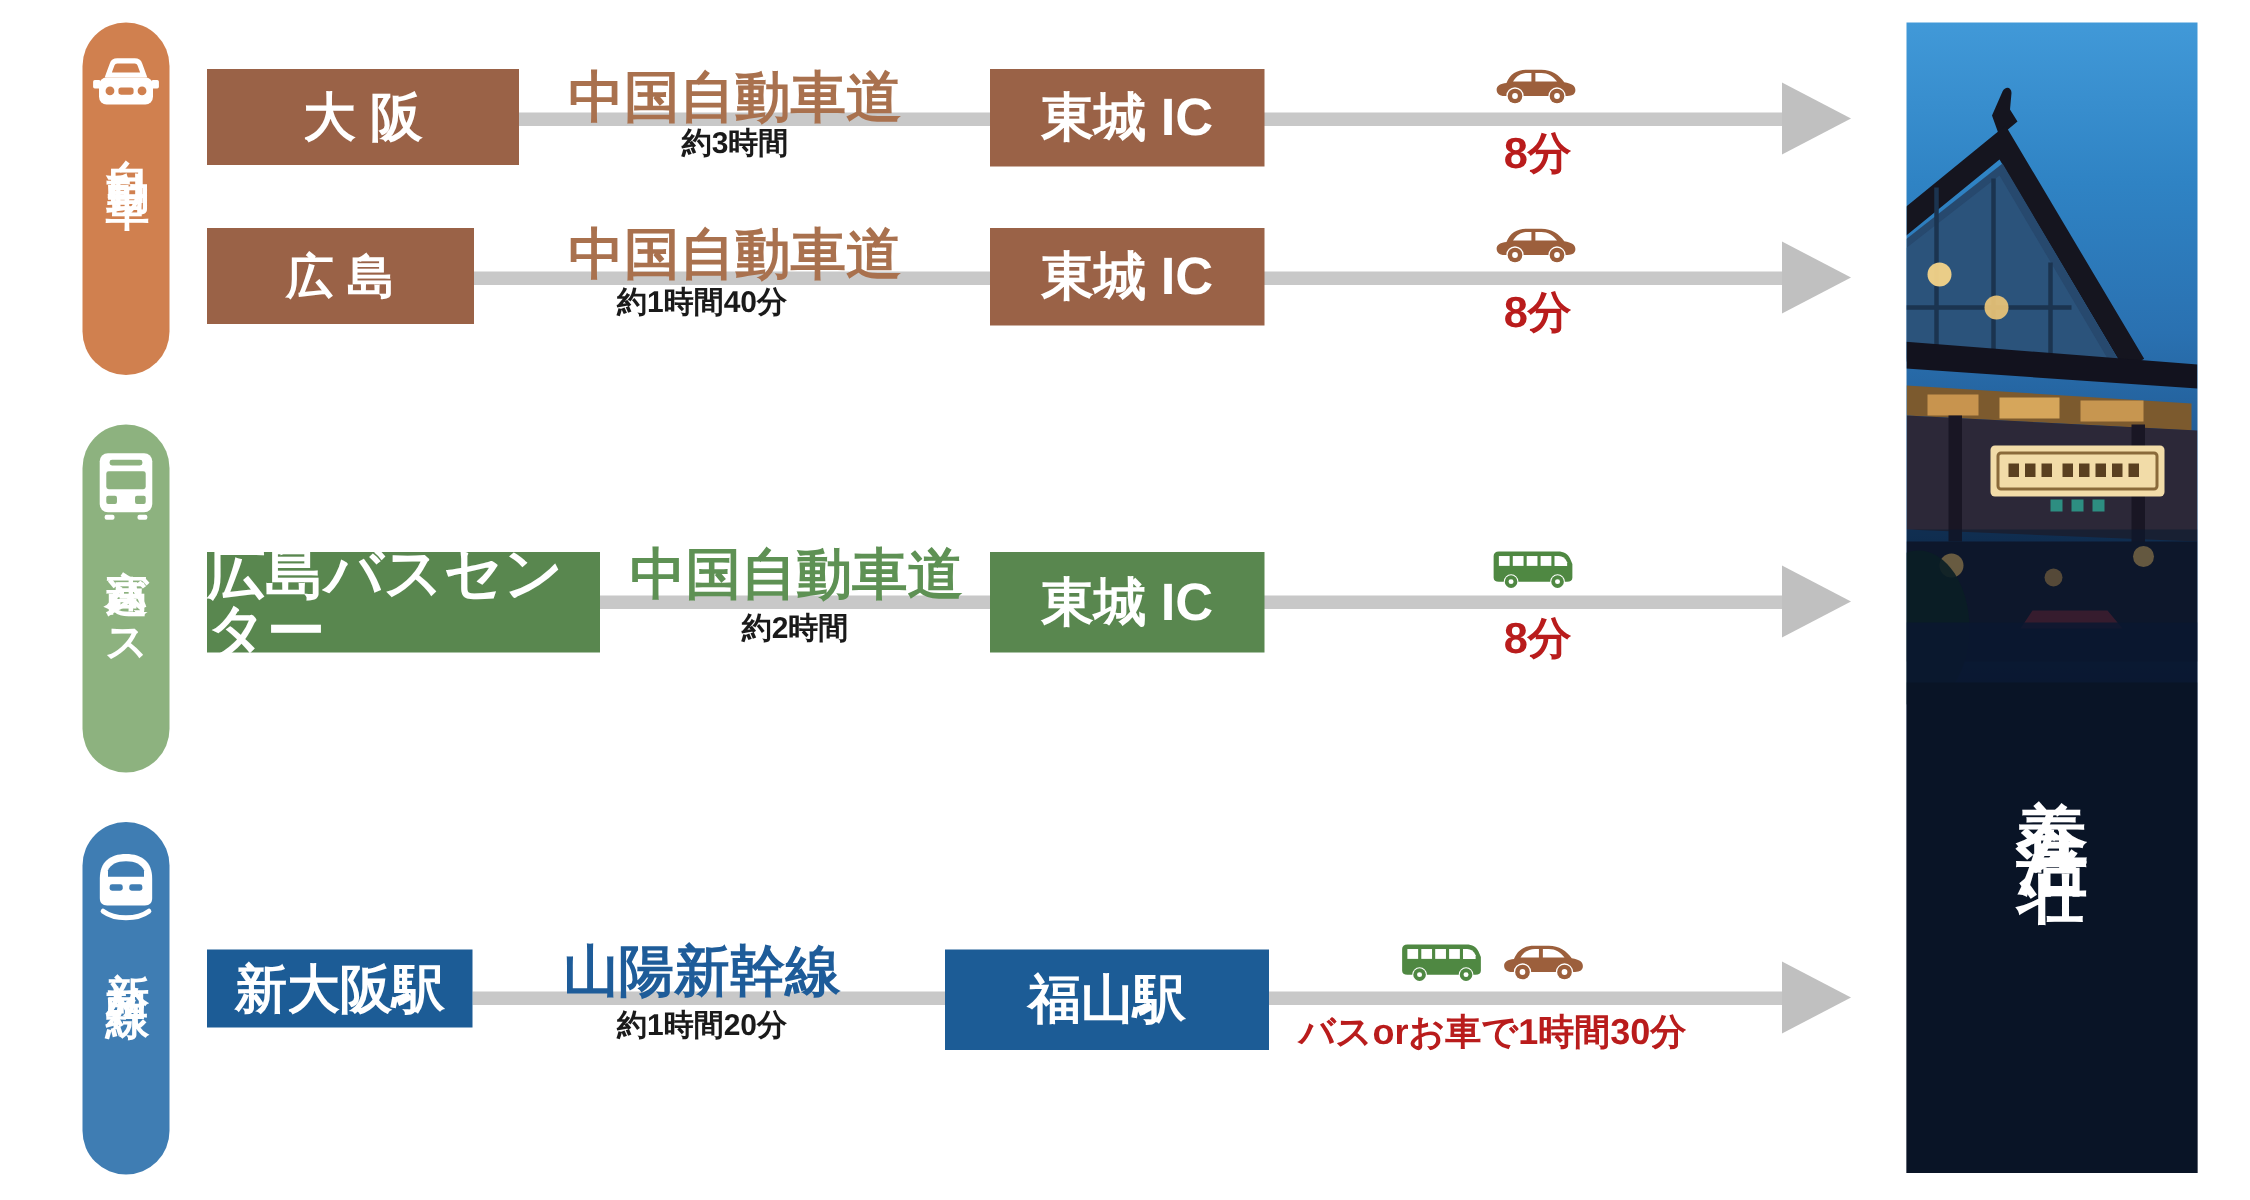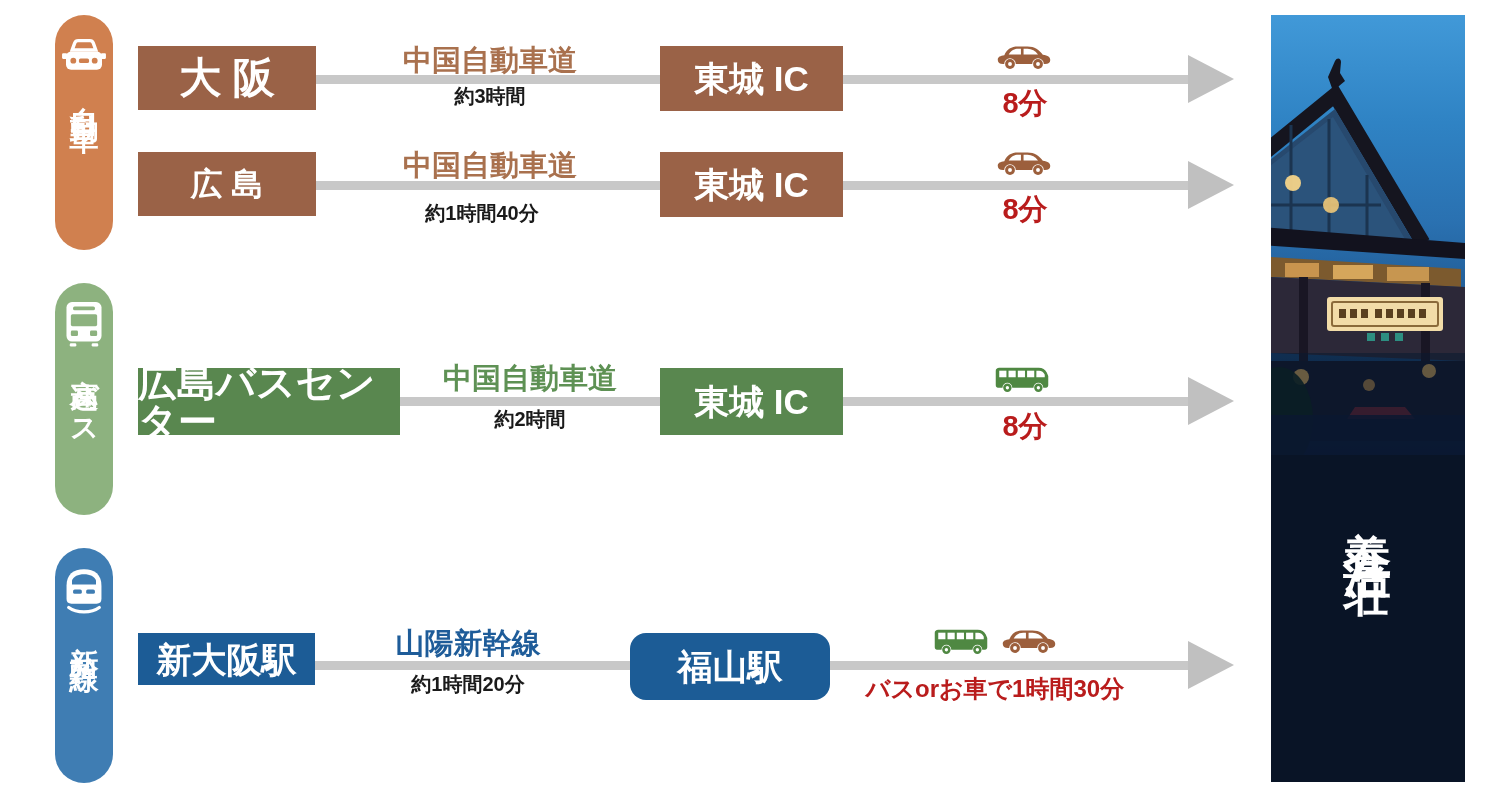--- a/index.html
+++ b/index.html
@@ -23,21 +23,21 @@
     background:var(--box);color:#fff;font-weight:700;z-index:2;line-height:1;
   }
   
   .shaft{position:absolute;height:9px;background:#c8c8c8;z-index:0;}
   .arrowhead{
     position:absolute;width:0;height:0;z-index:1;
     border-left:46px solid #c0c0c0;border-top:24px solid transparent;border-bottom:24px solid transparent;
   }
   
   .lbl{position:absolute;text-align:center;line-height:1.15;white-space:nowrap;z-index:2;}
-  .road{color:var(--accent);font-weight:700;font-size:29px;}
+  .road{color:var(--accent);font-weight:700;font-size:37px;}
   .time{color:#1a1a1a;font-weight:700;font-size:20px;}
   .legtime{color:#b91c1c;font-weight:700;font-size:28px;}
   .legicon{position:absolute;z-index:2;}
   
   .photo{
     position:absolute;left:1271px;top:15px;width:194px;height:767px;overflow:hidden;z-index:2;
     background:linear-gradient(180deg,#4199d8 0%,#2f83c4 14%,#2a71b1 27%,#1f578f 39%,
       #16406f 47%,#0e2a4e 56%,#0a1c38 66%,#081428 80%,#071020 100%);
   }
   .photo svg{position:absolute;left:0;top:0;}
@@ -90,34 +90,34 @@
         <rect x="4" y="13" width="32" height="16" rx="4.5" fill="#fff"></rect>
         <circle cx="10.5" cy="21" r="2.6" fill="#d0804f"></circle>
         <circle cx="29.5" cy="21" r="2.6" fill="#d0804f"></circle>
         <rect x="15.5" y="19" width="9" height="4.2" rx="1.5" fill="#d0804f"></rect>
       </svg>
       <div class="pill-label" style="font-size:29px;letter-spacing:9px;">自動車</div>
     </div>
 
     <div class="shaft" style="left:316px;top:75px;width:874px;"></div>
     <div class="arrowhead" style="left:1188px;top:55px;"></div>
-    <div class="nbox" style="left:138px;top:46px;width:178px;height:64px;font-size:42px;">大 阪</div>
+    <div class="nbox" style="left:138px;top:46px;width:208px;height:64px;font-size:35px;">大 阪</div>
     <div class="lbl road" style="left:375px;top:44px;width:230px;">中国自動車道</div>
     <div class="lbl time" style="left:375px;top:85px;width:230px;">約3時間</div>
     <div class="nbox" style="left:660px;top:46px;width:183px;height:65px;font-size:35px;">東城 IC</div>
     <svg class="legicon" style="left:996px;top:43px;color:#9c5f3c" width="56" height="28" viewBox="0 0 64 32">
         <use href="#car-side"></use>
       </svg>
     <div class="lbl legtime" style="left:960px;top:87px;width:130px;font-size:29px;">8分</div>
 
     <div class="shaft" style="left:316px;top:181px;width:874px;"></div>
     <div class="arrowhead" style="left:1188px;top:161px;"></div>
     <div class="nbox" style="left:138px;top:152px;width:178px;height:64px;font-size:32px;">広 島</div>
     <div class="lbl road" style="left:375px;top:149px;width:230px;">中国自動車道</div>
-    <div class="lbl time" style="left:367px;top:191px;width:230px;margin-top:11px;">約1時間40分</div>
+    <div class="lbl time" style="left:353px;top:191px;width:230px;">約1時間40分</div>
     <div class="nbox" style="left:660px;top:152px;width:183px;height:65px;font-size:35px;">東城 IC</div>
     <svg class="legicon" style="left:996px;top:149px;color:#9c5f3c" width="56" height="28" viewBox="0 0 64 32">
         <use href="#car-side"></use>
       </svg>
     <div class="lbl legtime" style="left:960px;top:193px;width:130px;font-size:29px;">8分</div>
   </section>
 
   <section style="--pill:#8db27f;--box:#59874f;--accent:#5e9154;--vehicle:#4f8842">
 
     <div class="pill" style="left:55px;top:283px;height:232px;">
@@ -156,21 +156,21 @@
         <path d="M6 38 C10 41 14 42 20 42 C26 42 30 41 34 38" fill="none" stroke="#fff" stroke-width="3" stroke-linecap="round"></path>
       </svg>
       <div class="pill-label" style="font-size:29px;letter-spacing:9px;">新幹線</div>
     </div>
 
     <div class="shaft" style="left:315px;top:661px;width:875px;"></div>
     <div class="arrowhead" style="left:1188px;top:641px;"></div>
     <div class="nbox" style="left:138px;top:633px;width:177px;height:52px;font-size:35px;">新大阪駅</div>
     <div class="lbl road" style="left:358px;top:627px;width:220px;">山陽新幹線</div>
     <div class="lbl time" style="left:350px;top:673px;width:236px;">約1時間20分</div>
-    <div class="nbox" style="left:630px;top:633px;width:200px;height:67px;font-size:35px;border-radius:16px;">福山駅</div>
+    <div class="nbox" style="left:630px;top:633px;width:216px;height:67px;font-size:35px;">福山駅</div>
     <svg class="legicon" style="left:933px;top:627px;color:#4f8842" width="56" height="28" viewBox="0 0 64 32">
         <use href="#bus-side"></use>
       </svg>
     <svg class="legicon" style="left:1001px;top:627px;color:#9c5f3c" width="56" height="28" viewBox="0 0 64 32">
         <use href="#car-side"></use>
       </svg>
     <div class="lbl legtime" style="left:828px;top:675px;width:334px;font-size:24px;">バスorお車で1時間30分</div>
   </section>
 
   <aside class="photo">

